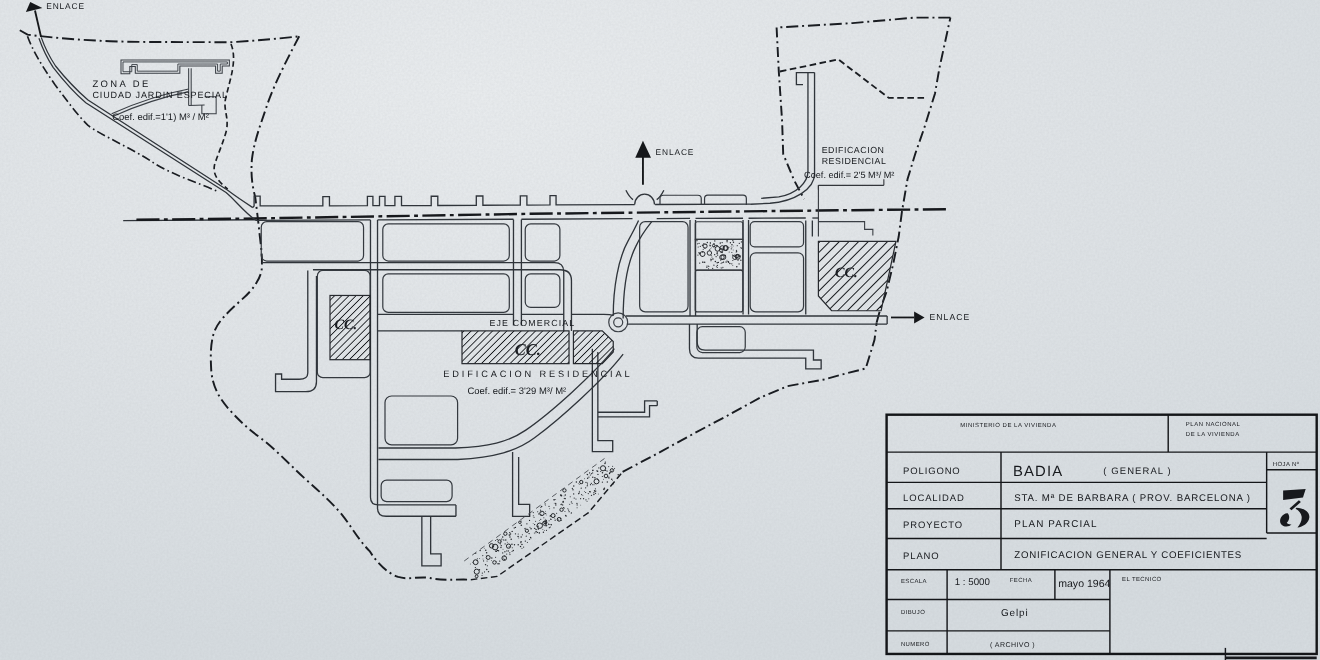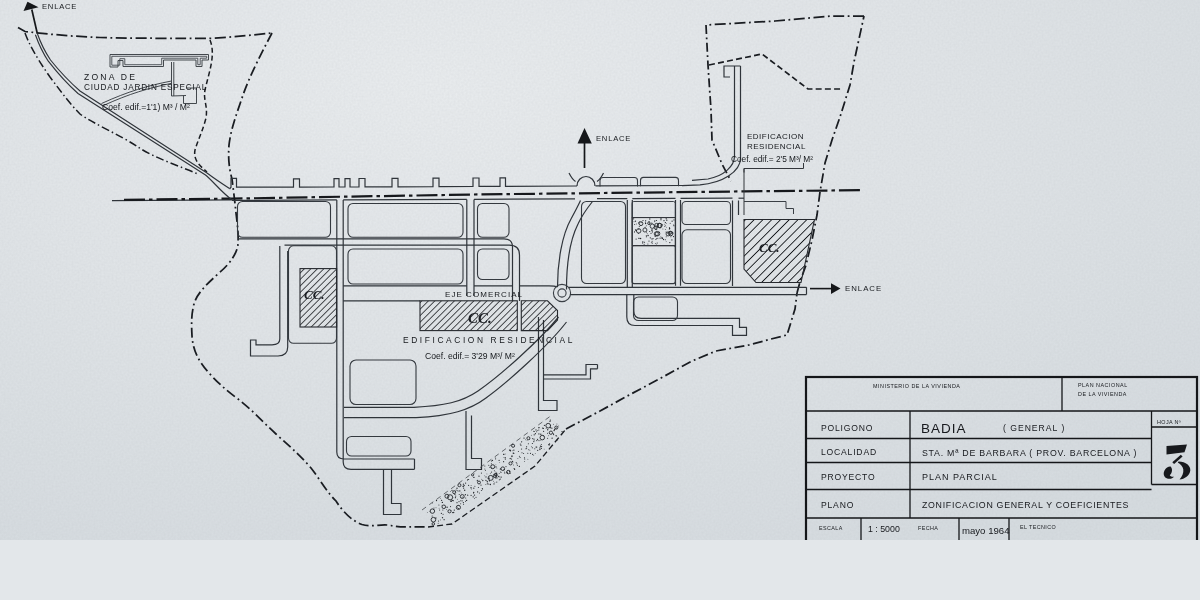--- a/index.html
+++ b/index.html
@@ -1,16 +1,16 @@
 <!DOCTYPE html>
 <html><head>
 <meta charset="utf-8">
 <style>
   html,body{margin:0;padding:0;background:#e3e7ea;}
-  #page{position:relative;width:1200px;height:540px;overflow:hidden;
+  #page{position:relative;width:1200px;height:600px;overflow:hidden;
     font-family:"Liberation Sans",sans-serif;}
   svg{position:absolute;left:0;top:0;}
 </style>
 </head>
 <body>
 <div id="page">
 <svg width="1200" height="600" viewBox="0 0 1200 600">
 <defs>
   <filter id="paper" x="0" y="0" width="100%" height="100%">
     <feTurbulence type="fractalNoise" baseFrequency="0.5" numOctaves="3"></feTurbulence>

